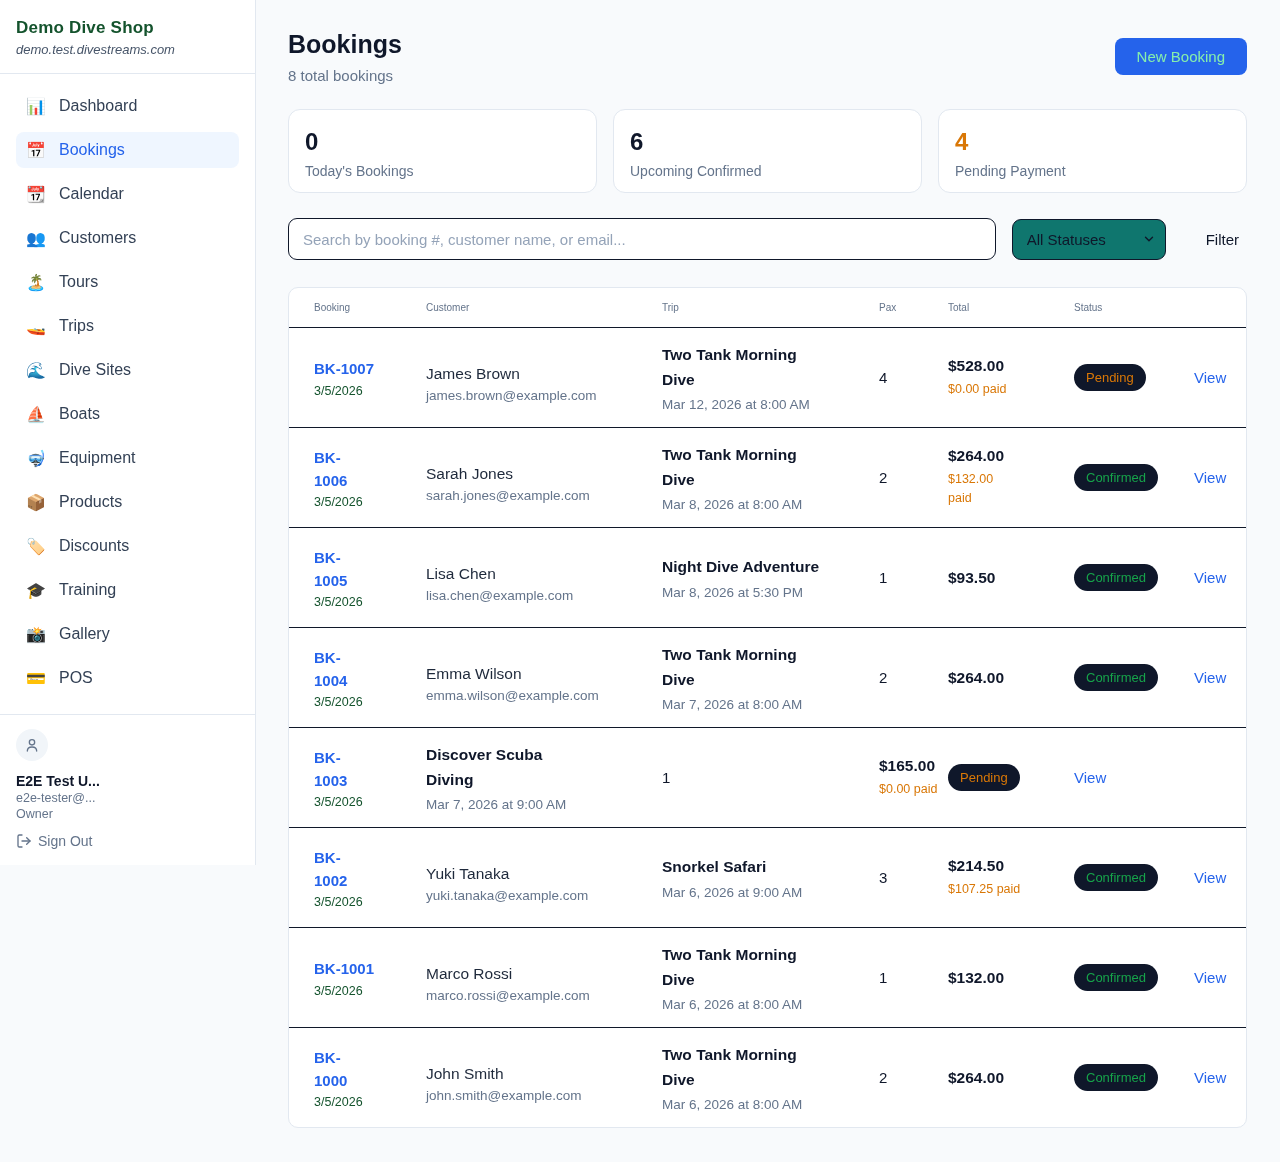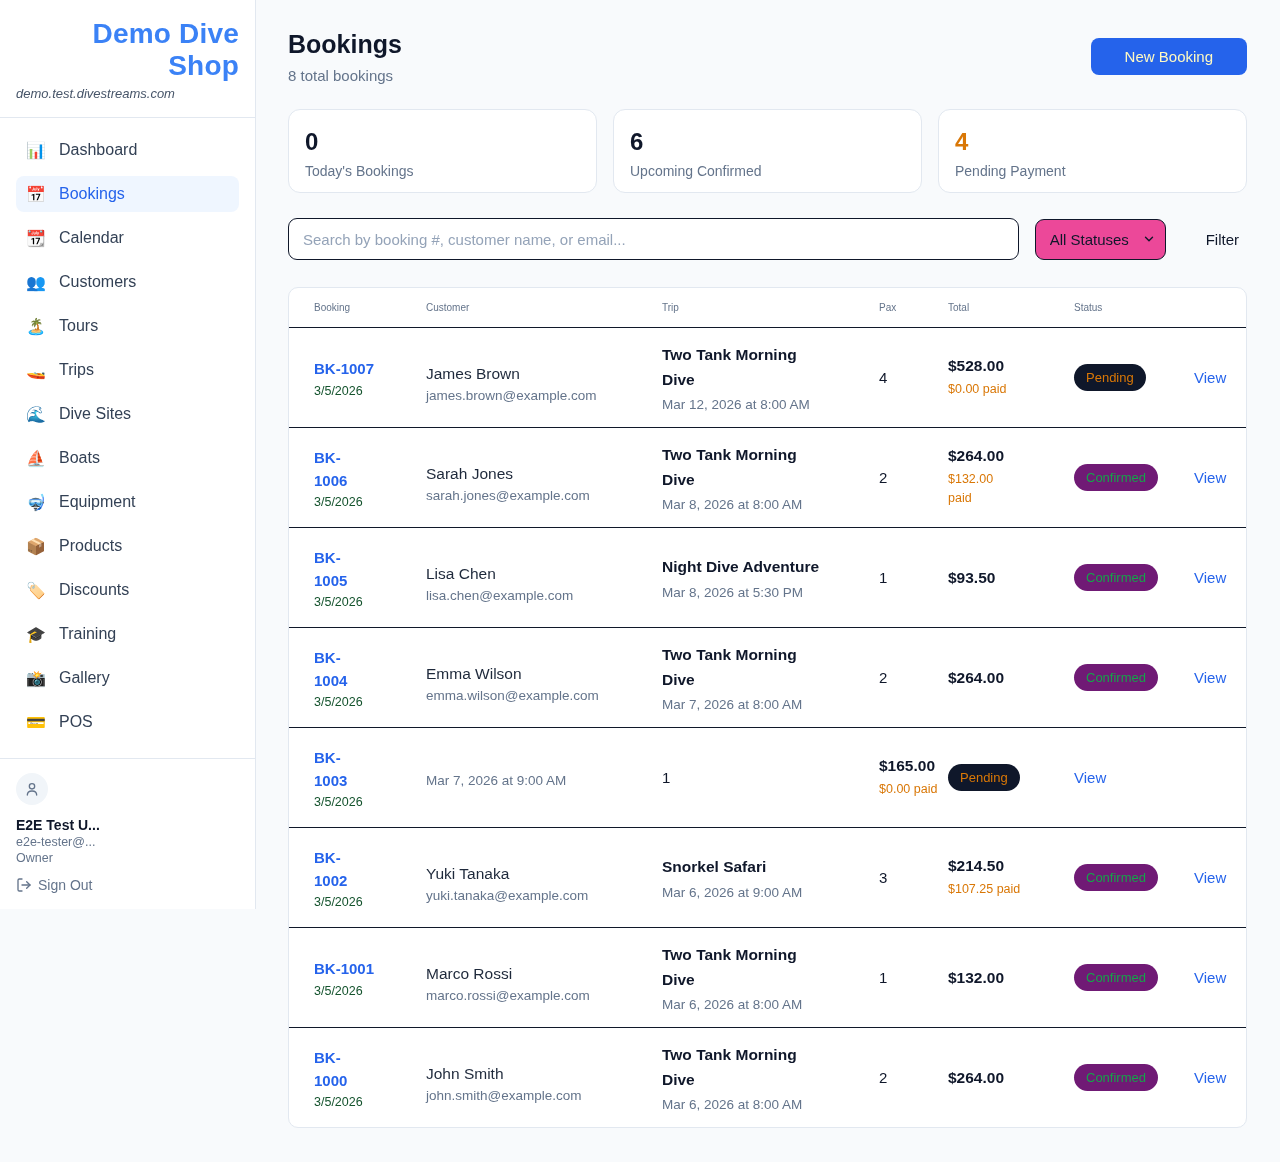--- a/index.html
+++ b/index.html
@@ -11,21 +11,21 @@
     position:relative;
     overflow:hidden;
   }
 
   
   .sidebar {
     position:absolute; left:0; top:0; width:256px;
     background:#fff; border-right:1px solid #e2e8f0;
   }
   .sidebar-header { padding:18px 16px 16px; border-bottom:1px solid #e2e8f0; }
-  .shop-name { font-size:28px; font-weight:700; color:#3b82f6; letter-spacing:.2px;text-align:right; }
+  .shop-name { font-size:17px; font-weight:700; color:#14532d; letter-spacing:.2px; }
   .shop-domain { font-size:13px; color:#475569; margin-top:4px;font-style:italic; }
   .nav { padding:14px 16px 10px; }
   .nav-item {
     display:flex; align-items:center; gap:13px;
     height:36px; padding:0 10px; margin-bottom:8px;
     border-radius:8px; cursor:pointer;
     font-size:16px; color:#334155;
   }
   .nav-item .nav-icon { width:20px; font-size:16px; text-align:center; }
   .nav-item.active { background:#eff6ff; color:#2563eb; font-weight:500; }
@@ -46,44 +46,44 @@
     color:#64748b; font-size:14px; cursor:pointer; white-space:nowrap;
   }
 
   
   .main { position:absolute; left:256px; top:0; right:0; padding:30px 33px 30px 32px; }
 
   .page-head { display:flex; justify-content:space-between; align-items:flex-start; }
   .page-title { font-size:25px; font-weight:700; color:#0f172a; }
   .page-subtitle { font-size:15px; color:#64748b; margin-top:8px; }
   .btn-primary {
-    background:#2563eb; color:#fef9c3; border:none; cursor:pointer;
+    background:#2563eb; color:#86efac; border:none; cursor:pointer;
     font-family:inherit; font-size:15px; font-weight:500;
-    padding:10px 34px; border-radius:8px; margin-top:8px;
+    padding:10px 22px; border-radius:8px; margin-top:8px;
   }
 
   .stats { display:grid; grid-template-columns:1fr 1fr 1fr; gap:16px; margin-top:25px; }
   .stat-card {
     background:#fff; border:1px solid #e2e8f0; border-radius:12px;
     padding:18px 16px; height:84px;
   }
   .stat-value { font-size:24px; font-weight:700; line-height:1.15; }
   .stat-label { font-size:14px; color:#64748b; margin-top:7px; }
 
   .filter-row { display:flex; align-items:center; margin-top:25px; }
   .search-input {
     flex:1; height:42px; border:1.5px solid #0f172a; border-radius:9px;
     padding:0 14px; font-family:inherit; font-size:15px; color:#0f172a;
     background:#fff; outline:none;
   }
   .search-input::placeholder { color:#94a3b8; }
   .select-wrap { position:relative; margin-left:16px; }
   .status-select {
-    height:41px; width:131px; border:1.5px solid #0f172a; border-radius:9px;
-    background:#ec4899; font-family:inherit; font-size:15px; color:#0f172a;
+    height:41px; width:154px; border:1.5px solid #0f172a; border-radius:9px;
+    background:#0f766e; font-family:inherit; font-size:15px; color:#0f172a;
     padding:0 28px 0 14px; appearance:none; -webkit-appearance:none; outline:none; cursor:pointer;
   }
   .select-chevron { position:absolute; right:10px; top:13px; pointer-events:none; }
   .filter-label { margin-left:32px; font-size:15px; color:#0f172a; cursor:pointer; padding:0 8px; }
 
   
   .table-card {
     margin-top:27px; background:#fff; border:1px solid #e2e8f0;
     border-radius:10px; overflow:hidden;
   }
@@ -103,21 +103,21 @@
   .trip-name { font-size:15.5px; font-weight:600; color:#0f172a; white-space:pre-line; line-height:1.55; }
   .trip-date { font-size:13.5px; color:#64748b; margin-top:5px; }
   .pax { font-size:15px; color:#0f172a; }
   .total-amount { font-size:15.5px; font-weight:700; color:#0f172a; }
   .total-paid { font-size:12.5px; color:#d97706; margin-top:5px; white-space:pre-line; line-height:1.5; }
   .badge {
     display:inline-block; font-size:13px; font-weight:500;
     padding:6px 12px; border-radius:999px;
   }
   .badge.pending { background:#0f172a; color:#d97706; }
-  .badge.confirmed { background:#701a75; color:#16a34a; }
+  .badge.confirmed { background:#0f172a; color:#16a34a; }
   .view-link { font-size:15px; font-weight:500; color:#2563eb; cursor:pointer; }
 </style>
 </head>
 <body>
 
 <aside class="sidebar">
   <div class="sidebar-header">
     <div class="shop-name">Demo Dive Shop</div>
     <div class="shop-domain">demo.test.divestreams.com</div>
   </div>
@@ -358,20 +358,22 @@
         <span class="view-link">View</span>
       </div>
     </div>
         <div class="trow tbody-row">
       <div class="cell">
         <div class="booking-id">BK-
 1003</div>
         <div class="booking-date">3/5/2026</div>
       </div>
       <div class="cell">
+        <div class="trip-name">Discover Scuba
+Diving</div>
         <div class="trip-date">Mar 7, 2026 at 9:00 AM</div>
       </div>
       <div class="cell pax">1</div>
       <div class="cell">
         <div class="total-amount">$165.00</div>
         <div class="total-paid">$0.00 paid</div>
       </div>
       <div class="cell">
         <span class="badge pending">Pending</span>
       </div>

